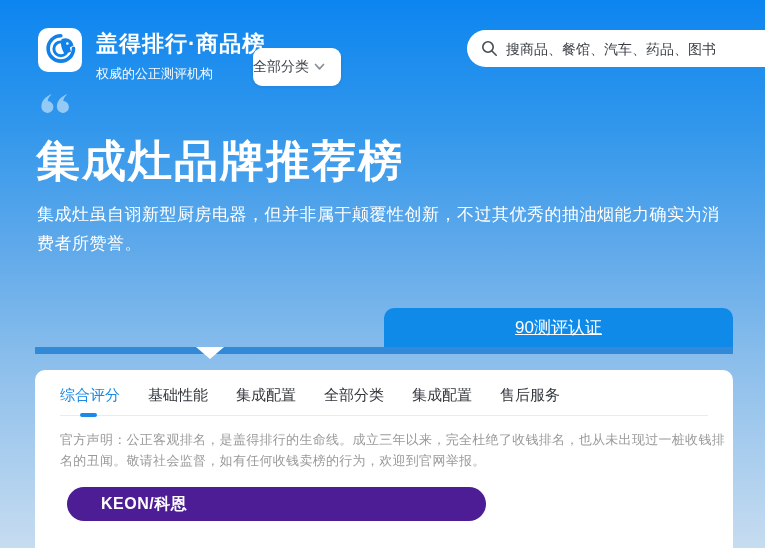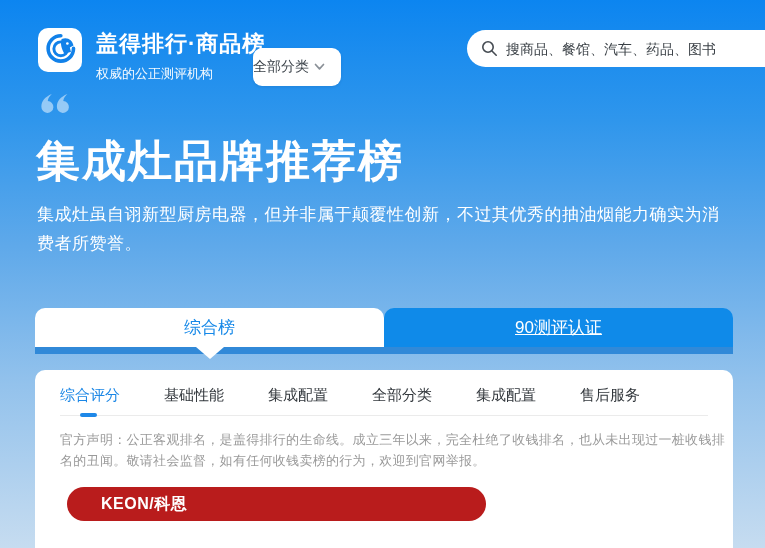--- a/index.html
+++ b/index.html
@@ -58,39 +58,39 @@
     position:absolute; left:196px; top:347px; width:0; height:0; z-index:2;
     border-left:14px solid transparent; border-right:14px solid transparent;
     border-top:12px solid #ffffff;
   }
   
   .card{
     position:absolute; left:35px; top:370px; width:698px; height:190px;
     background:#ffffff; border-radius:10px 10px 0 0;
   }
   .subtabs{
-    position:absolute; left:25px; top:15px; display:flex; gap:44px;
+    position:absolute; left:25px; top:15px; display:flex; gap:28px;
     font-size:15px; color:#32373c;
   }
   .subtab{ cursor:pointer; line-height:20px; }
   .subtab.active{ color:#1b87e6; }
   .sub-divider{
     position:absolute; left:25px; right:25px; top:45px; height:1px; background:#ebebeb;
   }
   .sub-underline{
     position:absolute; left:45px; top:43px; width:17px; height:4px;
     background:#1e88e8; border-radius:2px; z-index:2;
   }
   .statement{
     position:absolute; left:25px; top:59px; width:665px;
     font-size:13px; color:#9a9a9a; line-height:21px; letter-spacing:.3px;
   }
   .brand-pill{
     position:absolute; left:32px; top:117px; width:419px; height:34px;
-    background:#b91c1c; border-radius:17px; cursor:pointer;
+    background:#4c1d95; border-radius:17px; cursor:pointer;
     display:flex; align-items:center; padding-left:34px;
     color:#ffffff; font-size:16px; font-weight:700; letter-spacing:.5px;
   }
 </style>
 </head>
 <body>
 
 <div class="page">
 
   <div class="logo">
@@ -133,23 +133,20 @@
   <div class="quote">
     <svg width="31" height="22" viewBox="0 0 34 24" fill="rgba(255,255,255,0.5)">
       <path d="M13 0 C5.5 3 1.5 8 1.5 14 a6.6 6.6 0 1 0 7 -6.5 C9 4.5 10.8 2 13 0 Z"></path>
       <path d="M30 0 C22.5 3 18.5 8 18.5 14 a6.6 6.6 0 1 0 7 -6.5 C26 4.5 27.8 2 30 0 Z"></path>
     </svg>
   </div>
   <h1 class="hero-title">集成灶品牌推荐榜</h1>
   <p class="hero-desc">集成灶虽自诩新型厨房电器，但并非属于颠覆性创新，不过其优秀的抽油烟能力确实为消费者所赞誉。</p>
 
   <div class="tabs">
-    <div class="tab tab-active">
-      <span>综合榜</span>
-    </div>
     <div class="tab tab-inactive">
       <span>90测评认证</span>
     </div>
   </div>
   <div class="tab-strip"></div>
   <div class="tab-notch"></div>
 
   <div class="card">
     <div class="subtabs">
       <span class="subtab active">综合评分</span>

